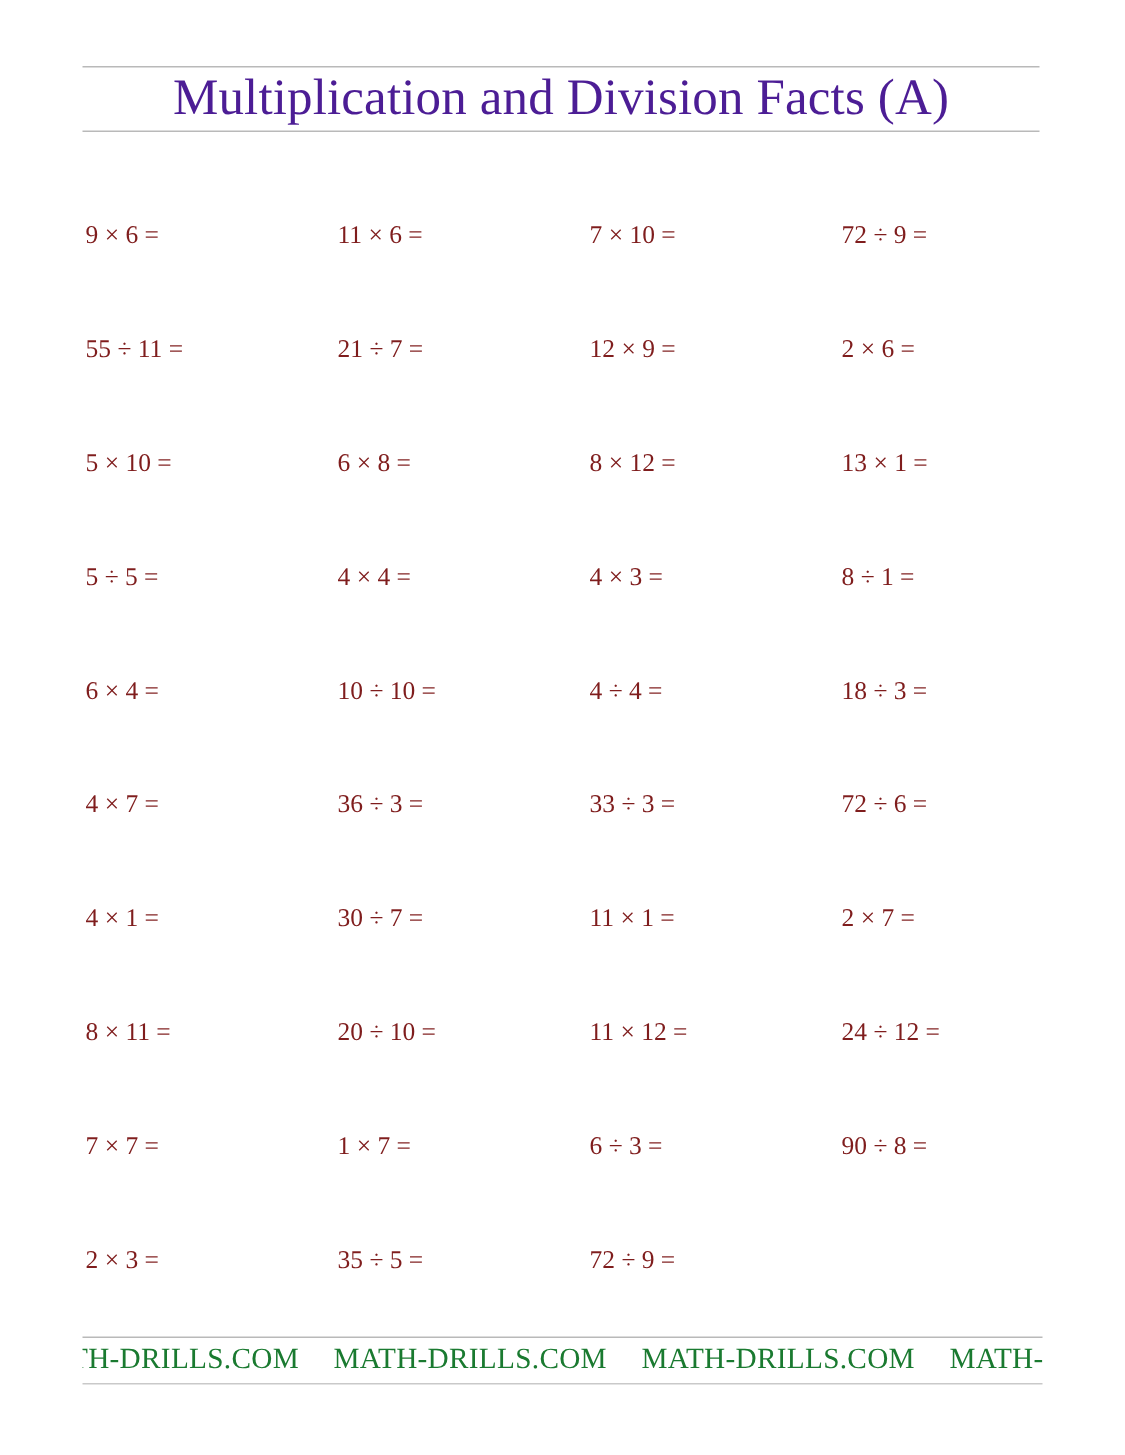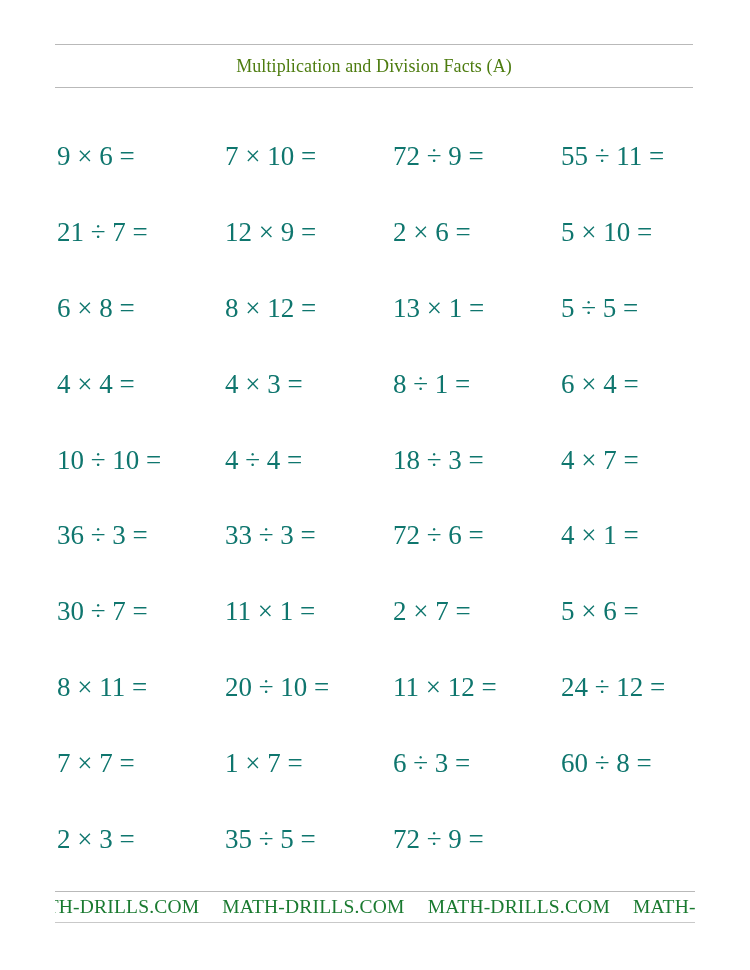--- a/index.html
+++ b/index.html
@@ -31,22 +31,22 @@
     width: 638px;
     height: 44px;
     border-top: 1px solid #b9b9b9;
     border-bottom: 1px solid #b9b9b9;
     box-sizing: border-box;
     display: flex;
     align-items: center;
     justify-content: center;
   }
   .worksheet-title {
-    font-size: 18px;
-    color: #4d7c0f;
+    font-size: 34px;
+    color: #4c1d95;
     letter-spacing: 0.1px;
     white-space: nowrap;
     line-height: 1;
   }
 
   
   .problem-grid {
     position: absolute;
     left: 57px;
     top: 119px;
@@ -54,22 +54,22 @@
     display: grid;
     grid-template-columns: repeat(4, 168px);
     grid-auto-rows: 75.8px;
   }
   .problem-cell {
     display: flex;
     align-items: center;
     justify-content: flex-start;
   }
   .problem-text {
-    font-size: 27px;
-    color: #0f766e;
+    font-size: 17px;
+    color: #7f1d1d;
     white-space: nowrap;
     line-height: 1;
   }
 
   
   .footer-band {
     position: absolute;
     left: 55px;
     top: 891px;
     width: 640px;
@@ -103,20 +103,23 @@
 
   <div class="header">
     <div class="worksheet-title">Multiplication and Division Facts (A)</div>
   </div>
 
   <div class="problem-grid">
       <div class="problem-cell">
         <span class="problem-text">9 × 6 =</span>
       </div>
       <div class="problem-cell">
+        <span class="problem-text">11 × 6 =</span>
+      </div>
+      <div class="problem-cell">
         <span class="problem-text">7 × 10 =</span>
       </div>
       <div class="problem-cell">
         <span class="problem-text">72 ÷ 9 =</span>
       </div>
       <div class="problem-cell">
         <span class="problem-text">55 ÷ 11 =</span>
       </div>
       <div class="problem-cell">
         <span class="problem-text">21 ÷ 7 =</span>
@@ -181,23 +184,20 @@
       <div class="problem-cell">
         <span class="problem-text">30 ÷ 7 =</span>
       </div>
       <div class="problem-cell">
         <span class="problem-text">11 × 1 =</span>
       </div>
       <div class="problem-cell">
         <span class="problem-text">2 × 7 =</span>
       </div>
       <div class="problem-cell">
-        <span class="problem-text">5 × 6 =</span>
-      </div>
-      <div class="problem-cell">
         <span class="problem-text">8 × 11 =</span>
       </div>
       <div class="problem-cell">
         <span class="problem-text">20 ÷ 10 =</span>
       </div>
       <div class="problem-cell">
         <span class="problem-text">11 × 12 =</span>
       </div>
       <div class="problem-cell">
         <span class="problem-text">24 ÷ 12 =</span>
@@ -205,21 +205,21 @@
       <div class="problem-cell">
         <span class="problem-text">7 × 7 =</span>
       </div>
       <div class="problem-cell">
         <span class="problem-text">1 × 7 =</span>
       </div>
       <div class="problem-cell">
         <span class="problem-text">6 ÷ 3 =</span>
       </div>
       <div class="problem-cell">
-        <span class="problem-text">60 ÷ 8 =</span>
+        <span class="problem-text">90 ÷ 8 =</span>
       </div>
       <div class="problem-cell">
         <span class="problem-text">2 × 3 =</span>
       </div>
       <div class="problem-cell">
         <span class="problem-text">35 ÷ 5 =</span>
       </div>
       <div class="problem-cell">
         <span class="problem-text">72 ÷ 9 =</span>
       </div>

